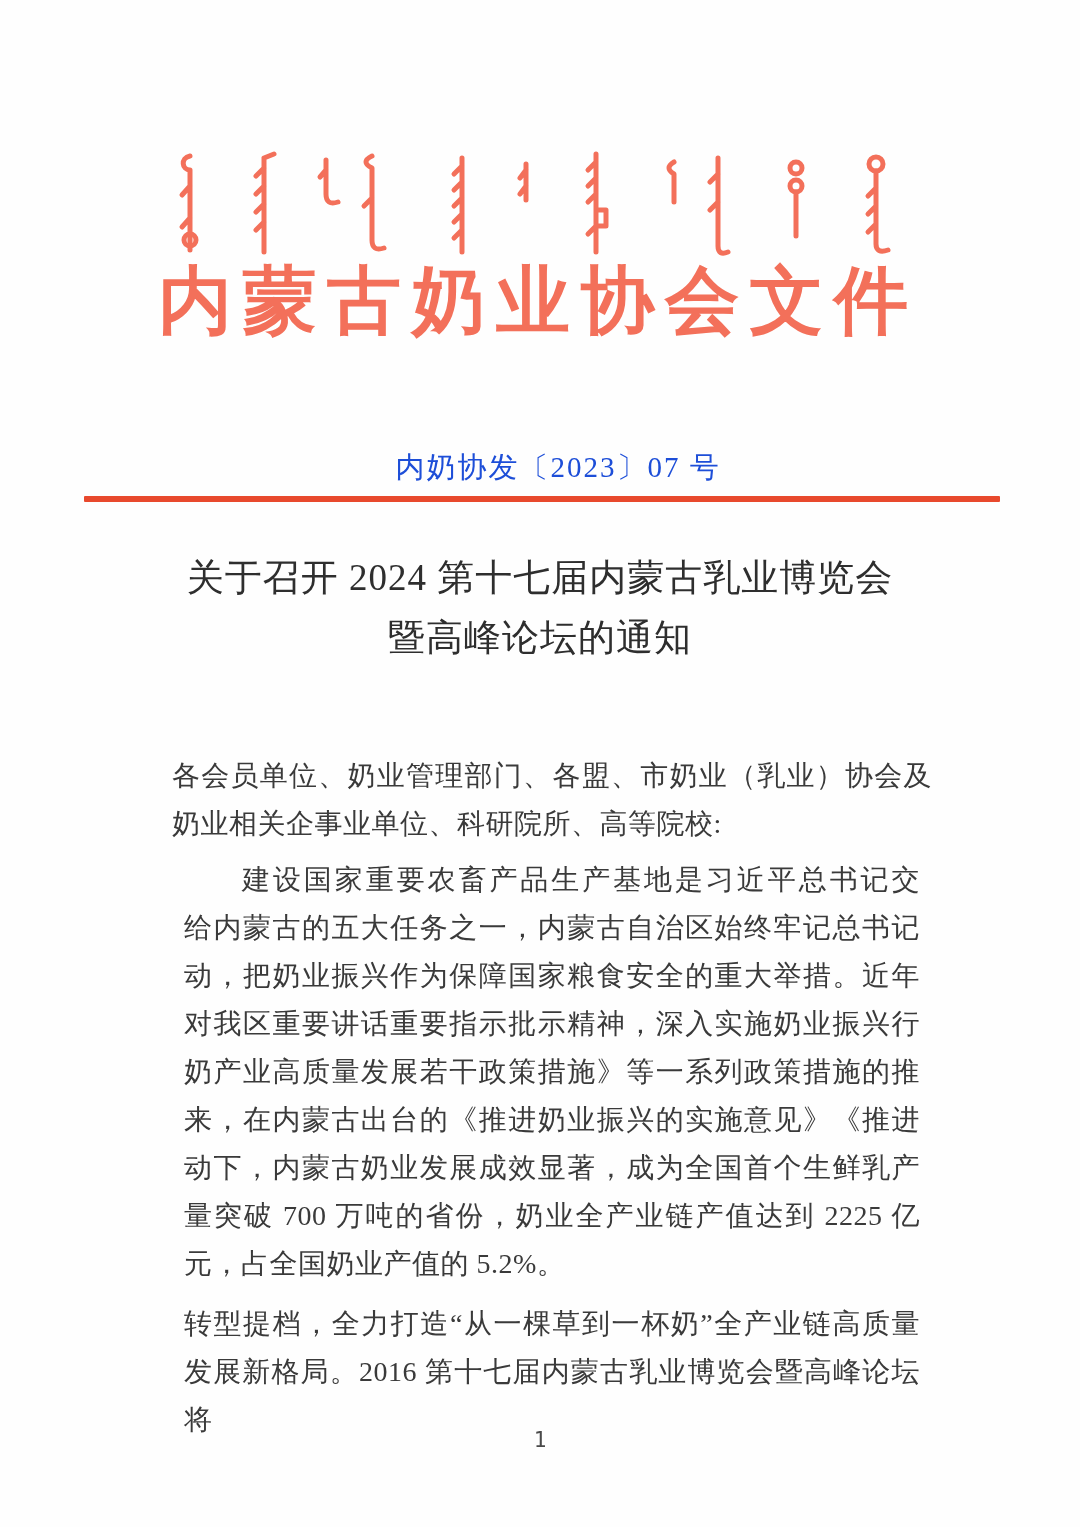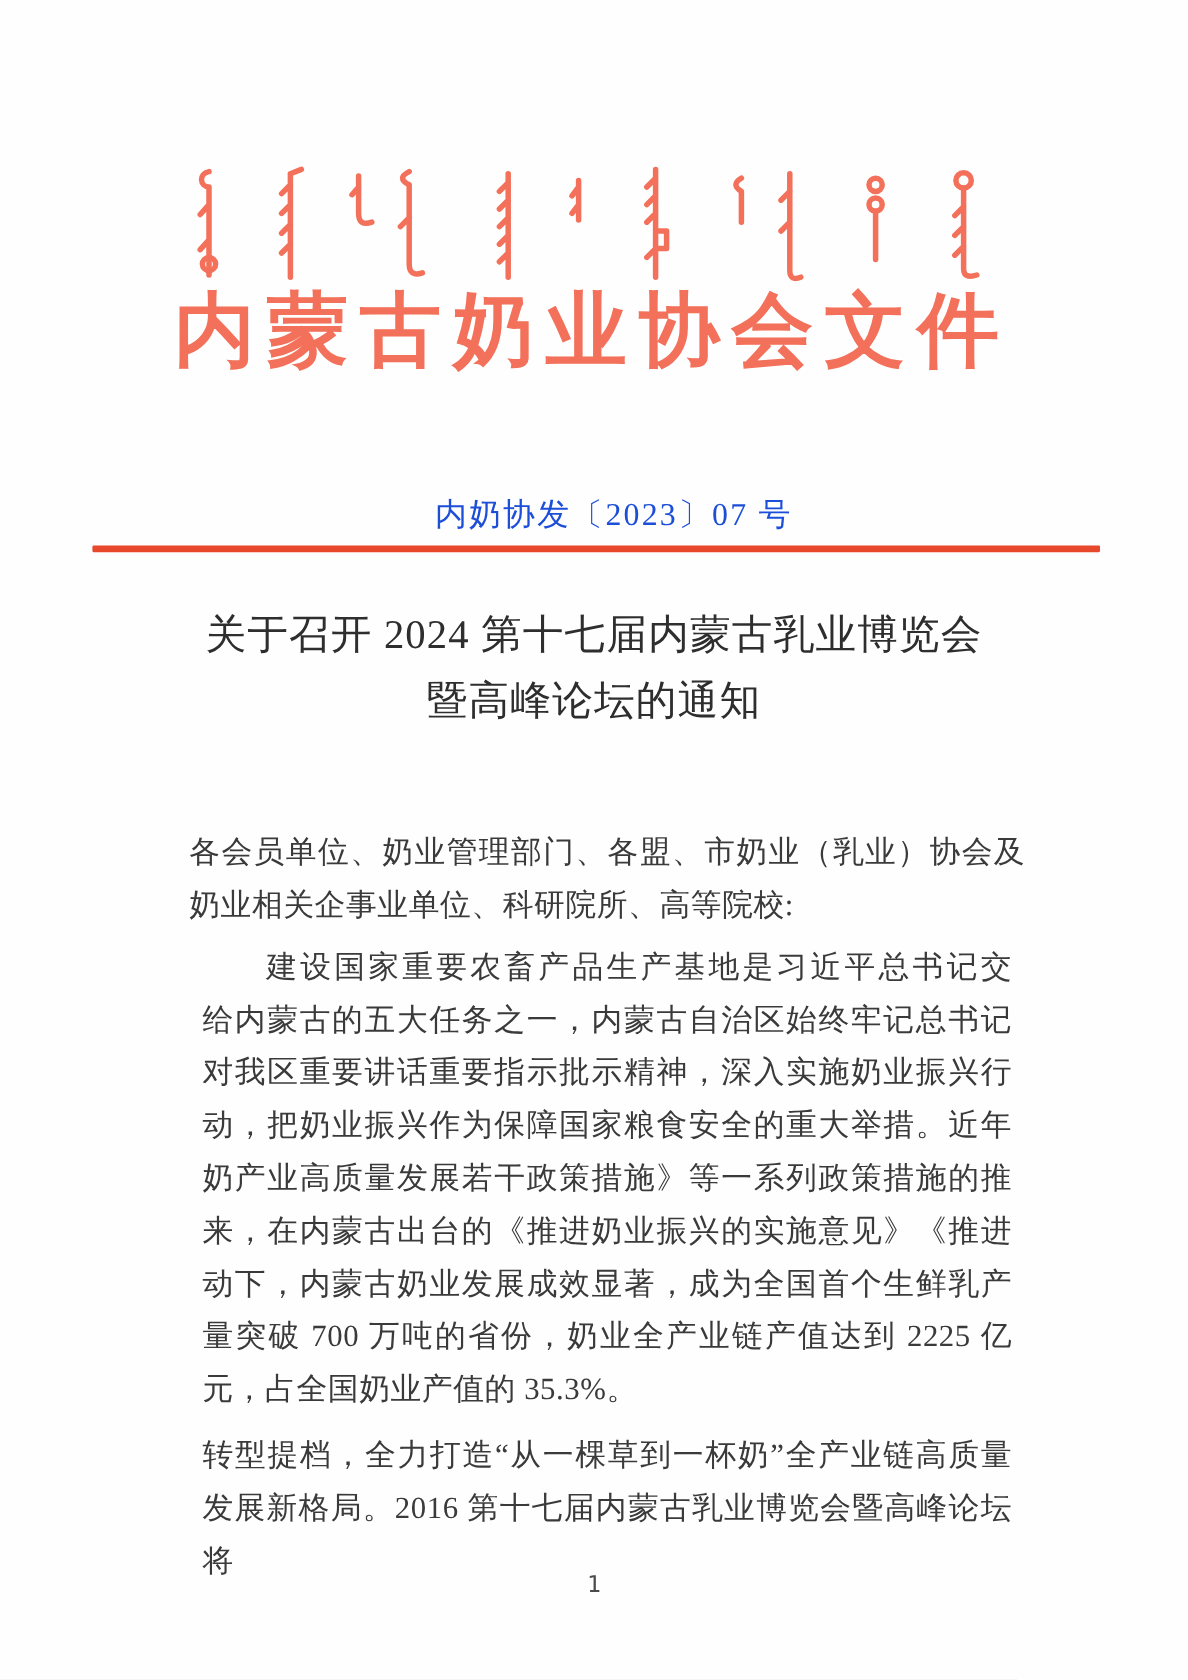--- a/index.html
+++ b/index.html
@@ -167,27 +167,27 @@
 
   <div class="body-block addressee-block">
       <div class="doc-line">各会员单位、奶业管理部门、各盟、市奶业（乳业）协会及</div>
       <div class="doc-line last">奶业相关企事业单位、科研院所、高等院校:</div>
     </div>
 
   <div class="body-block main-text-block">
     <div class="paragraph">
         <div class="doc-line indent">建设国家重要农畜产品生产基地是习近平总书记交</div>
         <div class="doc-line">给内蒙古的五大任务之一，内蒙古自治区始终牢记总书记</div>
+        <div class="doc-line">动，把奶业振兴作为保障国家粮食安全的重大举措。近年</div>
         <div class="doc-line">对我区重要讲话重要指示批示精神，深入实施奶业振兴行</div>
-        <div class="doc-line">动，把奶业振兴作为保障国家粮食安全的重大举措。近年</div>
         <div class="doc-line">奶产业高质量发展若干政策措施》等一系列政策措施的推</div>
         <div class="doc-line">来，在内蒙古出台的《推进奶业振兴的实施意见》《推进</div>
         <div class="doc-line">动下，内蒙古奶业发展成效显著，成为全国首个生鲜乳产</div>
         <div class="doc-line">量突破 700 万吨的省份，奶业全产业链产值达到 2225 亿</div>
-        <div class="doc-line last">元，占全国奶业产值的 35.3%。</div>
+        <div class="doc-line last">元，占全国奶业产值的 5.2%。</div>
       </div>
     <div class="paragraph">
         <div class="doc-line">转型提档，全力打造“从一棵草到一杯奶”全产业链高质量</div>
         <div class="doc-line">发展新格局。2016 第十七届内蒙古乳业博览会暨高峰论坛将</div>
       </div>
   </div>
 
   <div class="page-number">1</div>
 
 </div>

